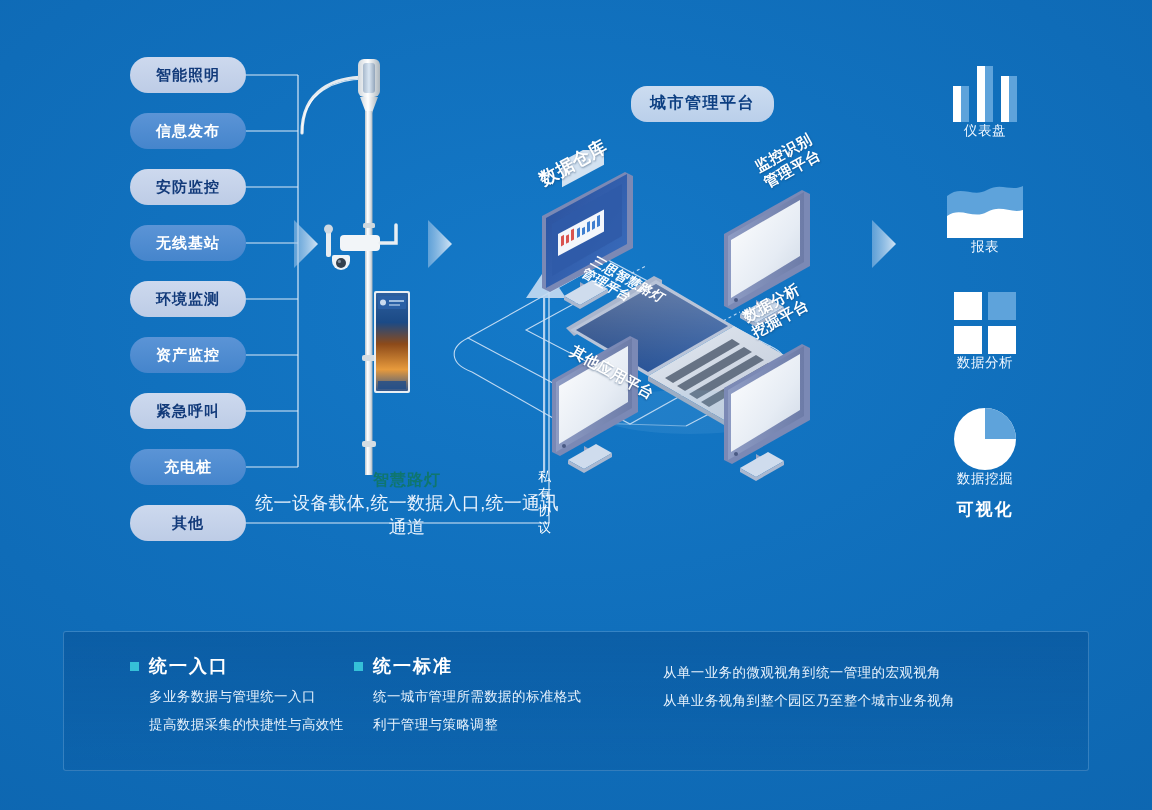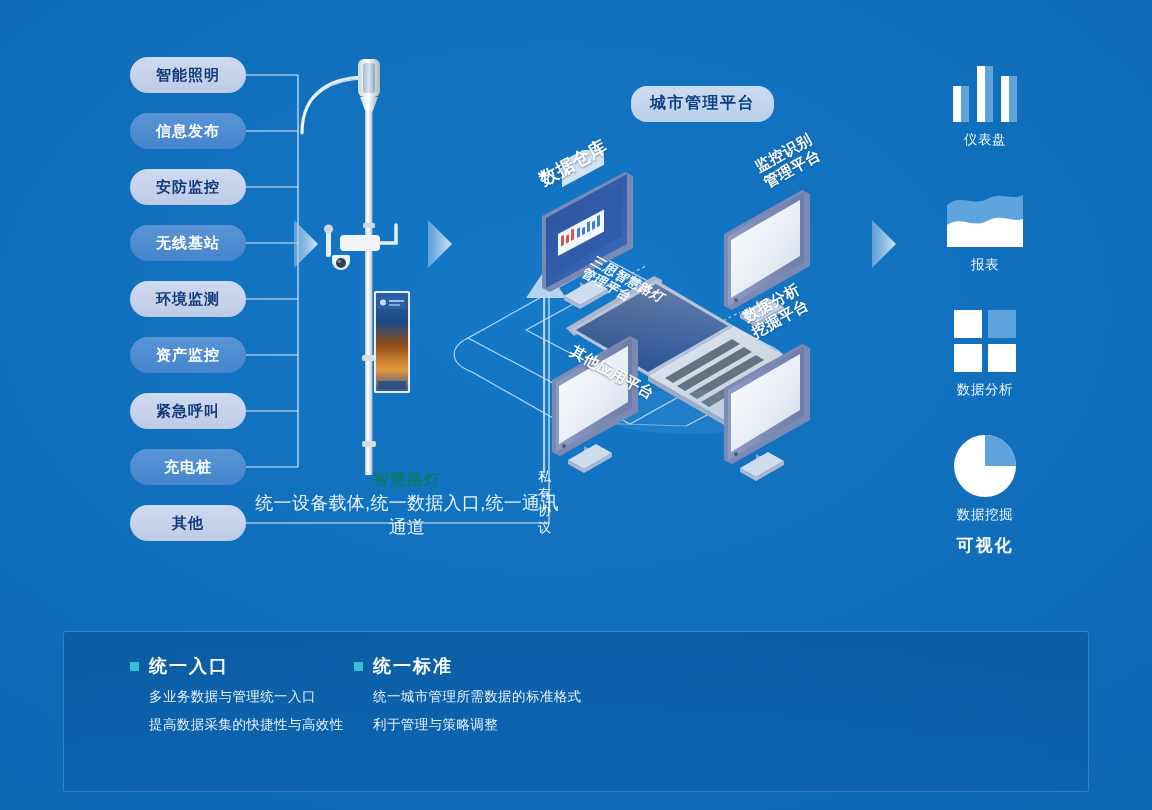--- a/index.html
+++ b/index.html
@@ -64,26 +64,26 @@
   .iso-label {
     position: absolute; color:#ffffff; font-weight: bold; letter-spacing: .5px;
     line-height: 1.18; text-shadow: 0 1px 2px rgba(4,40,80,.45);
     white-space: pre-line;
   }
 
   
   #right-col { position: absolute; left: 930px; top: 60px; width: 110px; }
   .rc-item { width: 110px; text-align:center; margin-bottom: 36px; }
   .rc-icon { height: 62px; display:flex; align-items:flex-end; justify-content:center; }
-  .rc-label { margin-top: 9px; font-size: 13.5px; color:#f0f7ff; letter-spacing: .6px; }
+  .rc-label { font-size: 13.5px; color:#f0f7ff; letter-spacing: .6px; }
   #viz-label { font-size: 17px; font-weight: bold; color:#ffffff; letter-spacing: 2px; margin-top: 10px; text-align:center; width:110px;}
 
   
   #bottom-panel {
-    position: absolute; left: 63px; top: 631px; width: 1026px; height: 161px;
+    position: absolute; left: 63px; top: 631px; width: 1026px; height: 140px;
     background: linear-gradient(180deg, rgba(9,82,150,.55) 0%, rgba(11,92,163,.42) 100%);
     border: 1px solid rgba(150,200,240,.30);
     border-radius: 3px;
     display: flex;
   }
   .bp-col { padding-top: 22px; }
   .bp-head { display:flex; align-items:center; gap:10px; }
   .bp-sq { width: 9px; height: 9px; background:#35c0d8; display:block; }
   .bp-title { font-size: 18px; font-weight: bold; color:#ffffff; letter-spacing: 2px; }
   .bp-line { font-size: 13.5px; color:#e7f2fc; letter-spacing:.4px; margin-top: 10px; }
@@ -444,14 +444,18 @@
       <span class="bp-sq"></span>
       <span class="bp-title">统一标准</span>
     </div>
     <div class="bp-body">
       <div class="bp-line">统一城市管理所需数据的标准格式</div>
       <div class="bp-line">利于管理与策略调整</div>
     </div>
   </div>
 
   <div class="bp-col" style="width:380px;">
+    <div class="bp-body">
+      <div class="bp-line">从单一业务的微观视角到统一管理的宏观视角</div>
+      <div class="bp-line">从单业务视角到整个园区乃至整个城市业务视角</div>
+    </div>
   </div>
 </div>
 
 </body></html>

